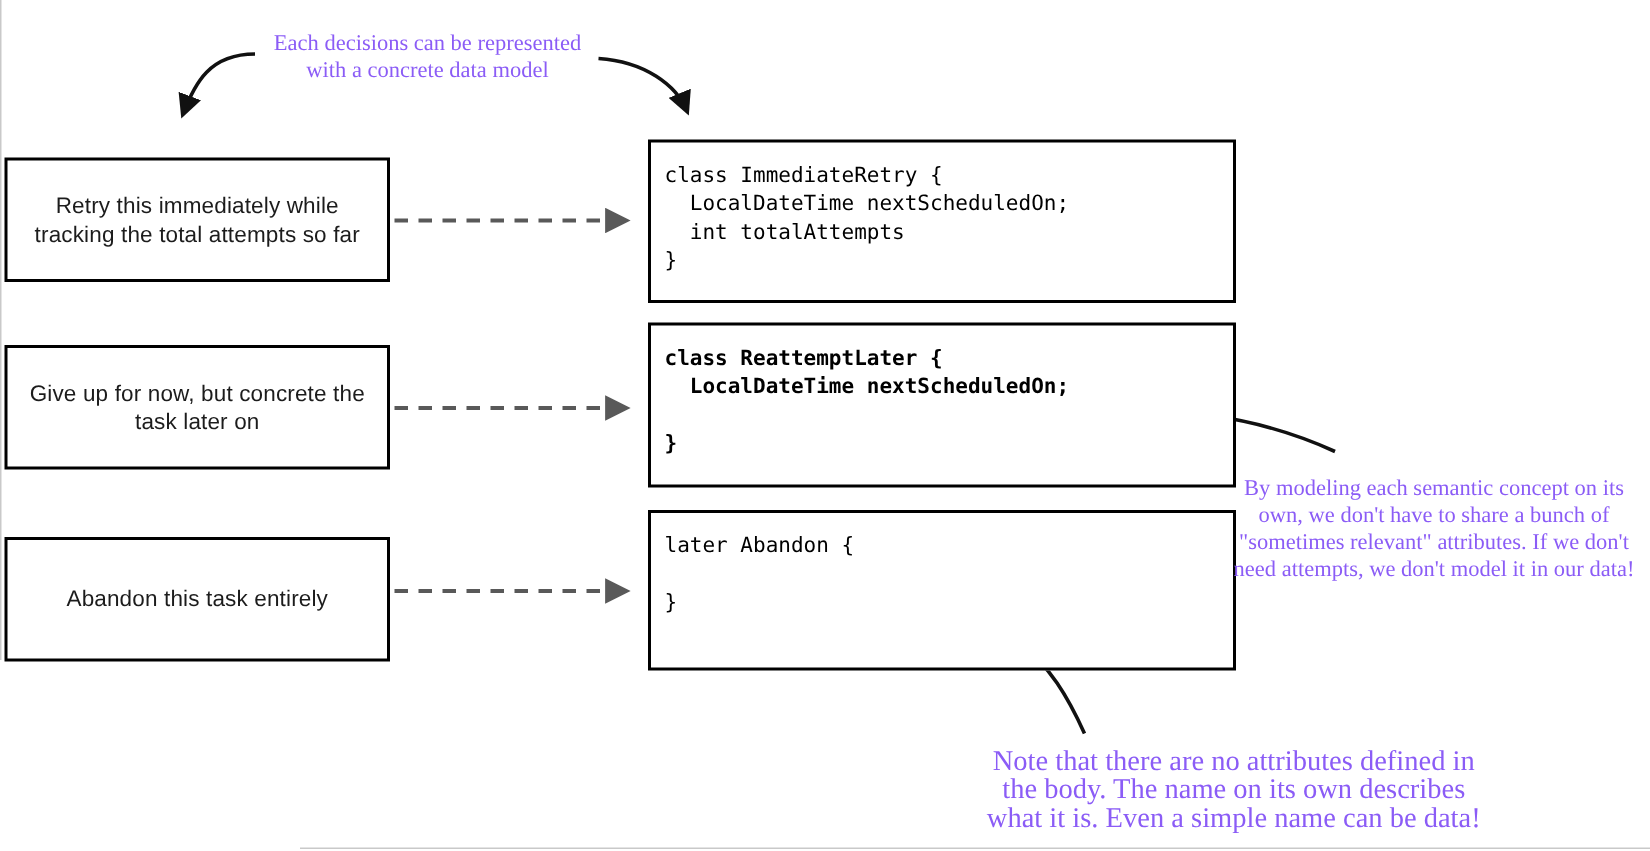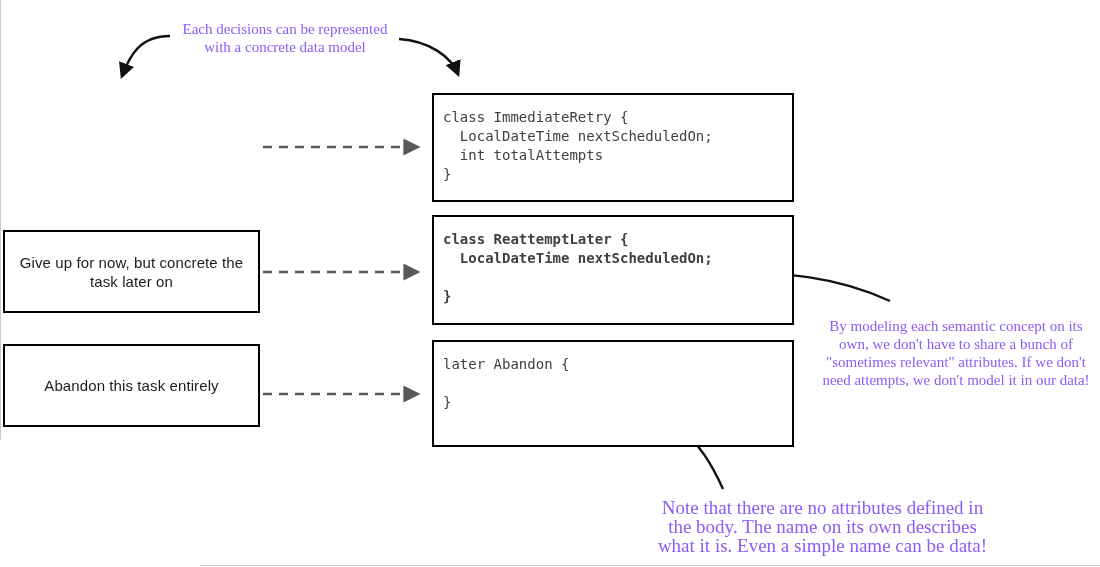--- a/index.html
+++ b/index.html
@@ -39,36 +39,36 @@
     display: block;
     padding: 0 13px;
     text-align: center;
     font-size: 15px;
     line-height: 19px;
     color: #1c1c1c;
     letter-spacing: 0.1px;
   }
   .dbox-1 { top: 105px; }
   .dbox-2 { top: 230px; }
-  .dbox-3 { top: 344px; }
+  .dbox-3 { top: 358px; }
 
   
   .cbox {
     position: absolute;
     left: 432px;
-    width: 362px;
+    width: 392px;
     border: 2px solid #000000;
     background: #ffffff;
     box-sizing: border-box;
     margin: 0;
     padding: 13px 0 0 9px;
     font-family: "DejaVu Sans Mono", "Liberation Mono", monospace;
     font-size: 14px;
     line-height: 19px;
-    color: #404040;
+    color: #000000;
     white-space: pre;
   }
   .cbox-1 { top: 93px;  height: 109px; }
   .cbox-2 { top: 215px; height: 110px; font-weight: bold; }
   .cbox-3 { top: 340px; height: 107px; }
 
   
   .annot {
     position: absolute;
     font-family: "Liberation Serif", serif;
@@ -136,20 +136,23 @@
     <path d="M 723 489 C 703 445, 672 393, 551 389" fill="none" stroke="#111111" stroke-width="2.4" marker-end="url(#arrow-black)"></path>
 
     <line x1="263" y1="147" x2="417" y2="147" stroke="#595959" stroke-width="2.6" stroke-dasharray="9 7" marker-end="url(#arrow-gray)"></line>
     <line x1="263" y1="272" x2="417" y2="272" stroke="#595959" stroke-width="2.6" stroke-dasharray="9 7" marker-end="url(#arrow-gray)"></line>
     <line x1="263" y1="394" x2="417" y2="394" stroke="#595959" stroke-width="2.6" stroke-dasharray="9 7" marker-end="url(#arrow-gray)"></line>
   </svg>
 
   <div class="annot top-annot">Each  decisions can be represented
 with a concrete data model</div>
 
+  <div class="dbox dbox-1">
+    <span>Retry this immediately while tracking the total attempts so far</span>
+  </div>
   <div class="dbox dbox-2">
     <span>Give up for now, but concrete the task later on</span>
   </div>
   <div class="dbox dbox-3">
     <span>Abandon this task entirely</span>
   </div>
 
   <pre class="cbox cbox-1">class ImmediateRetry {
   LocalDateTime nextScheduledOn;
   int totalAttempts

